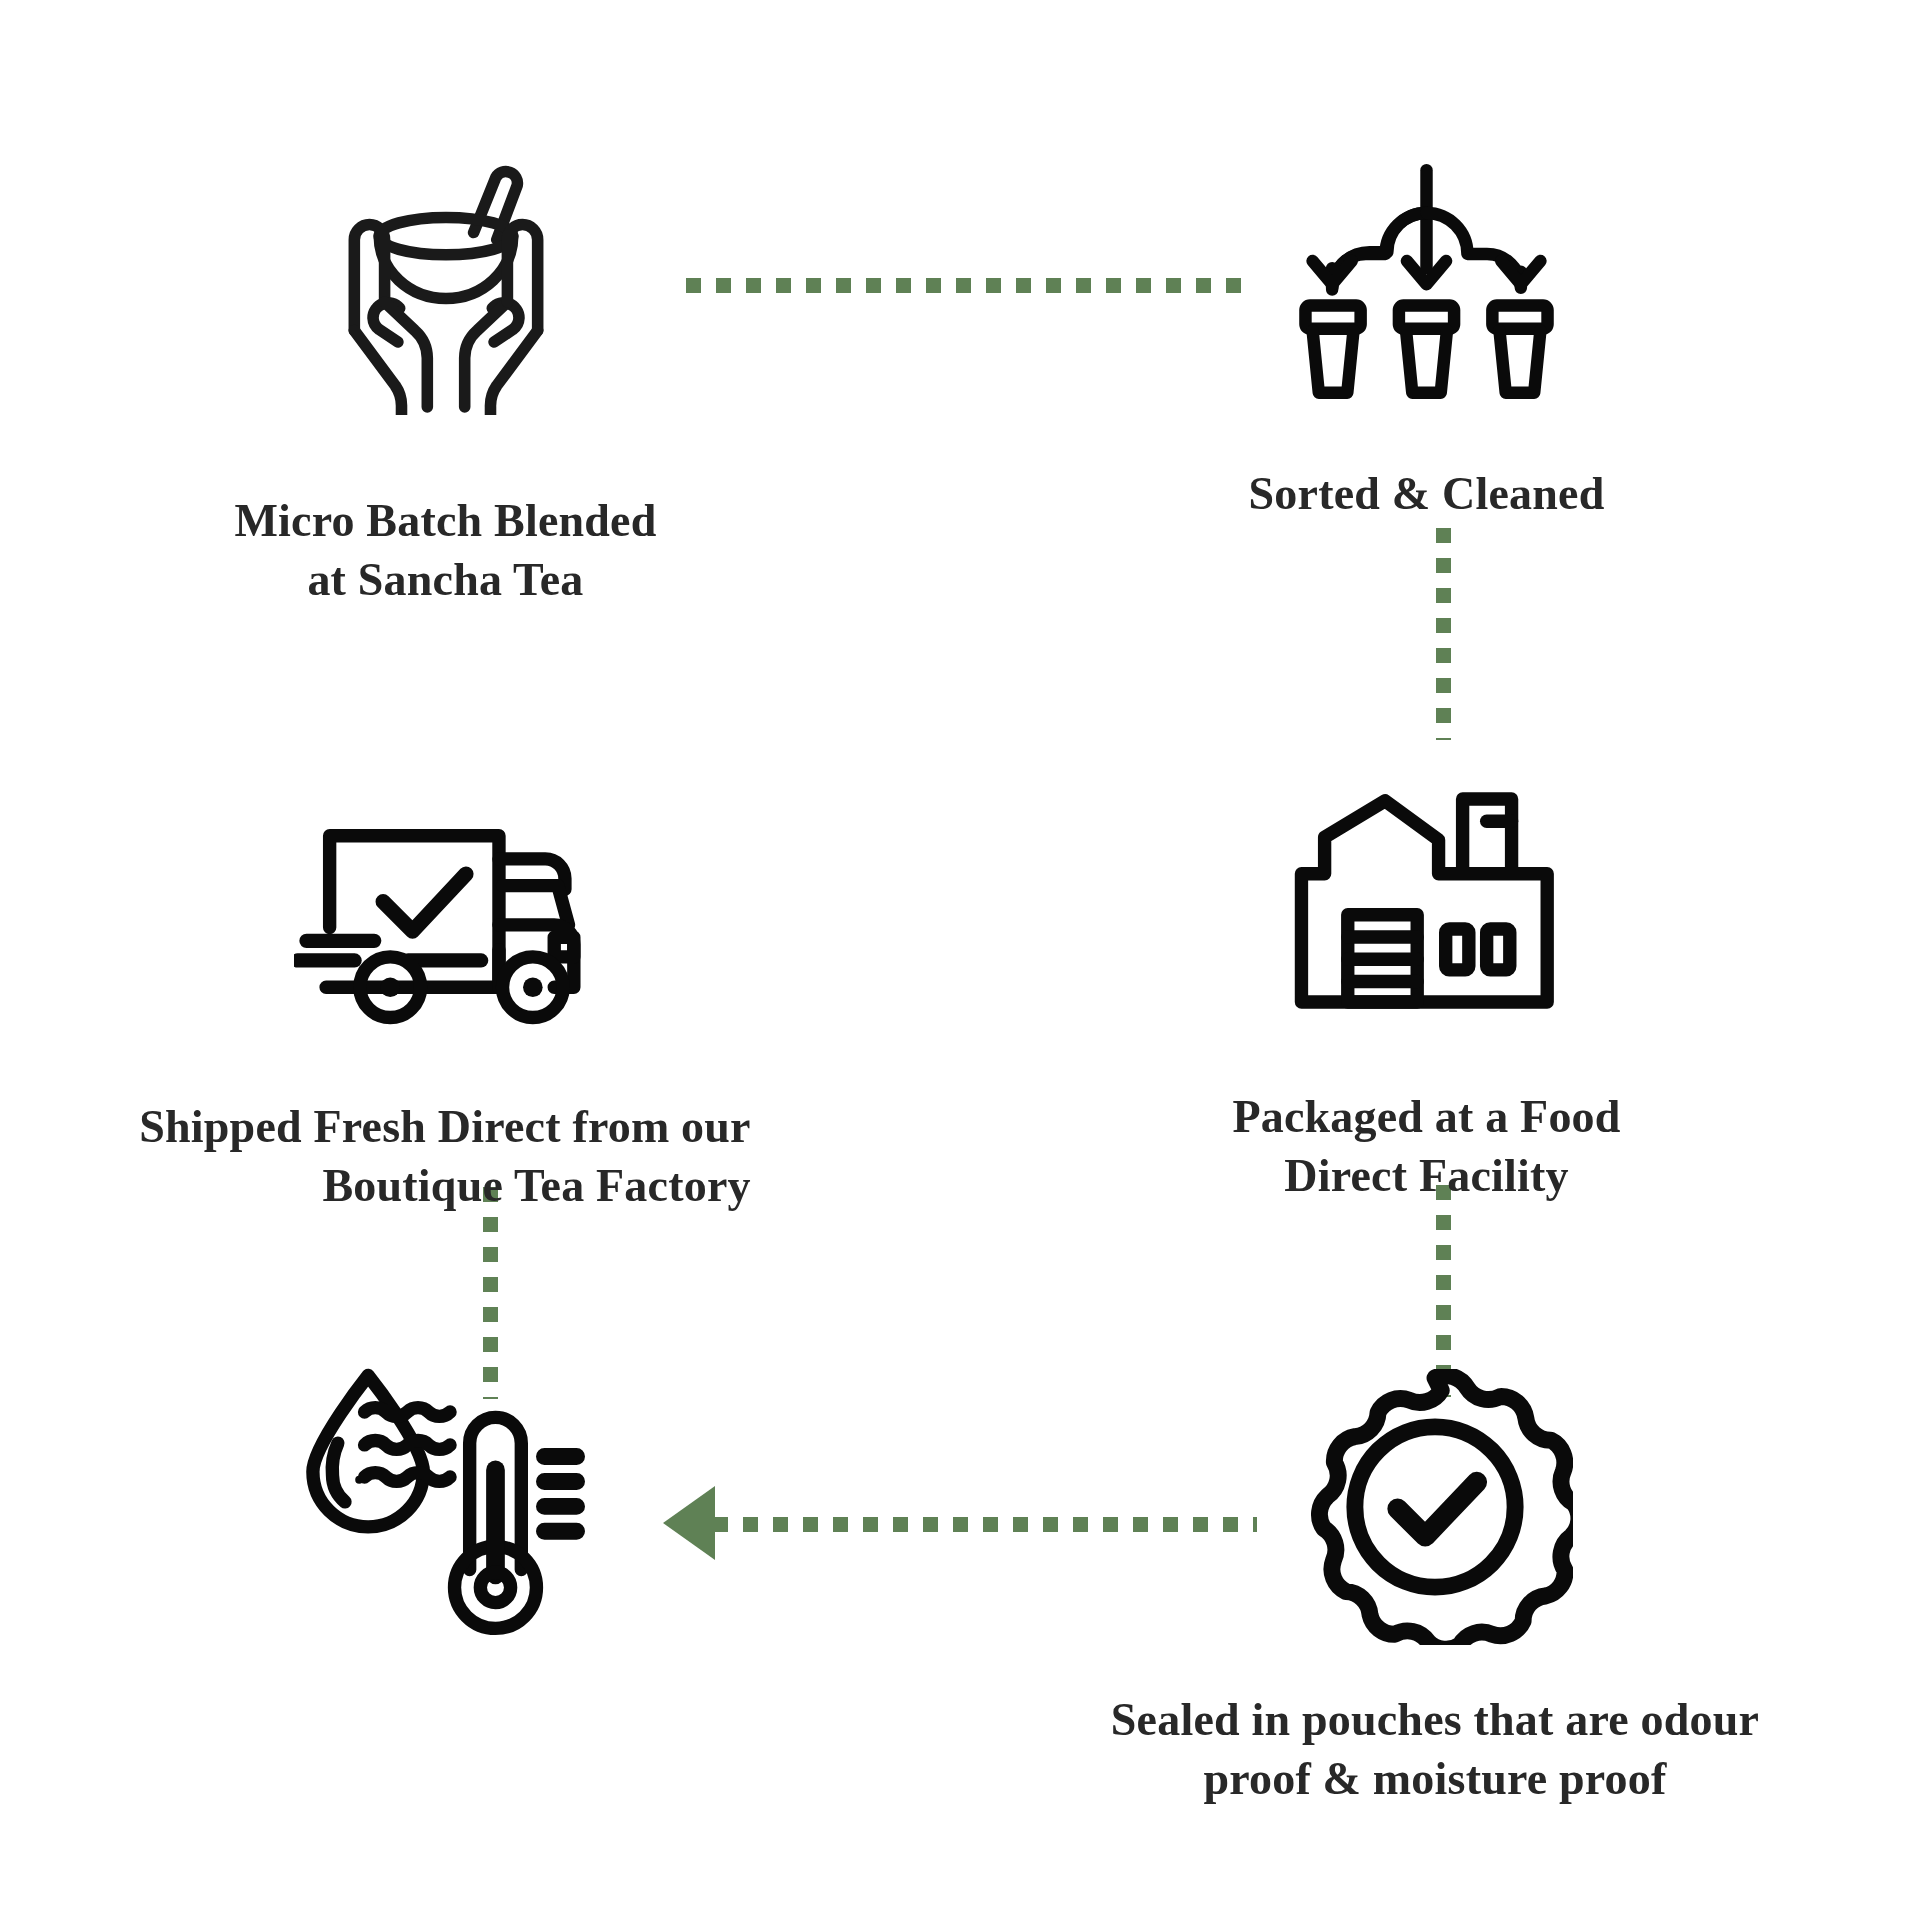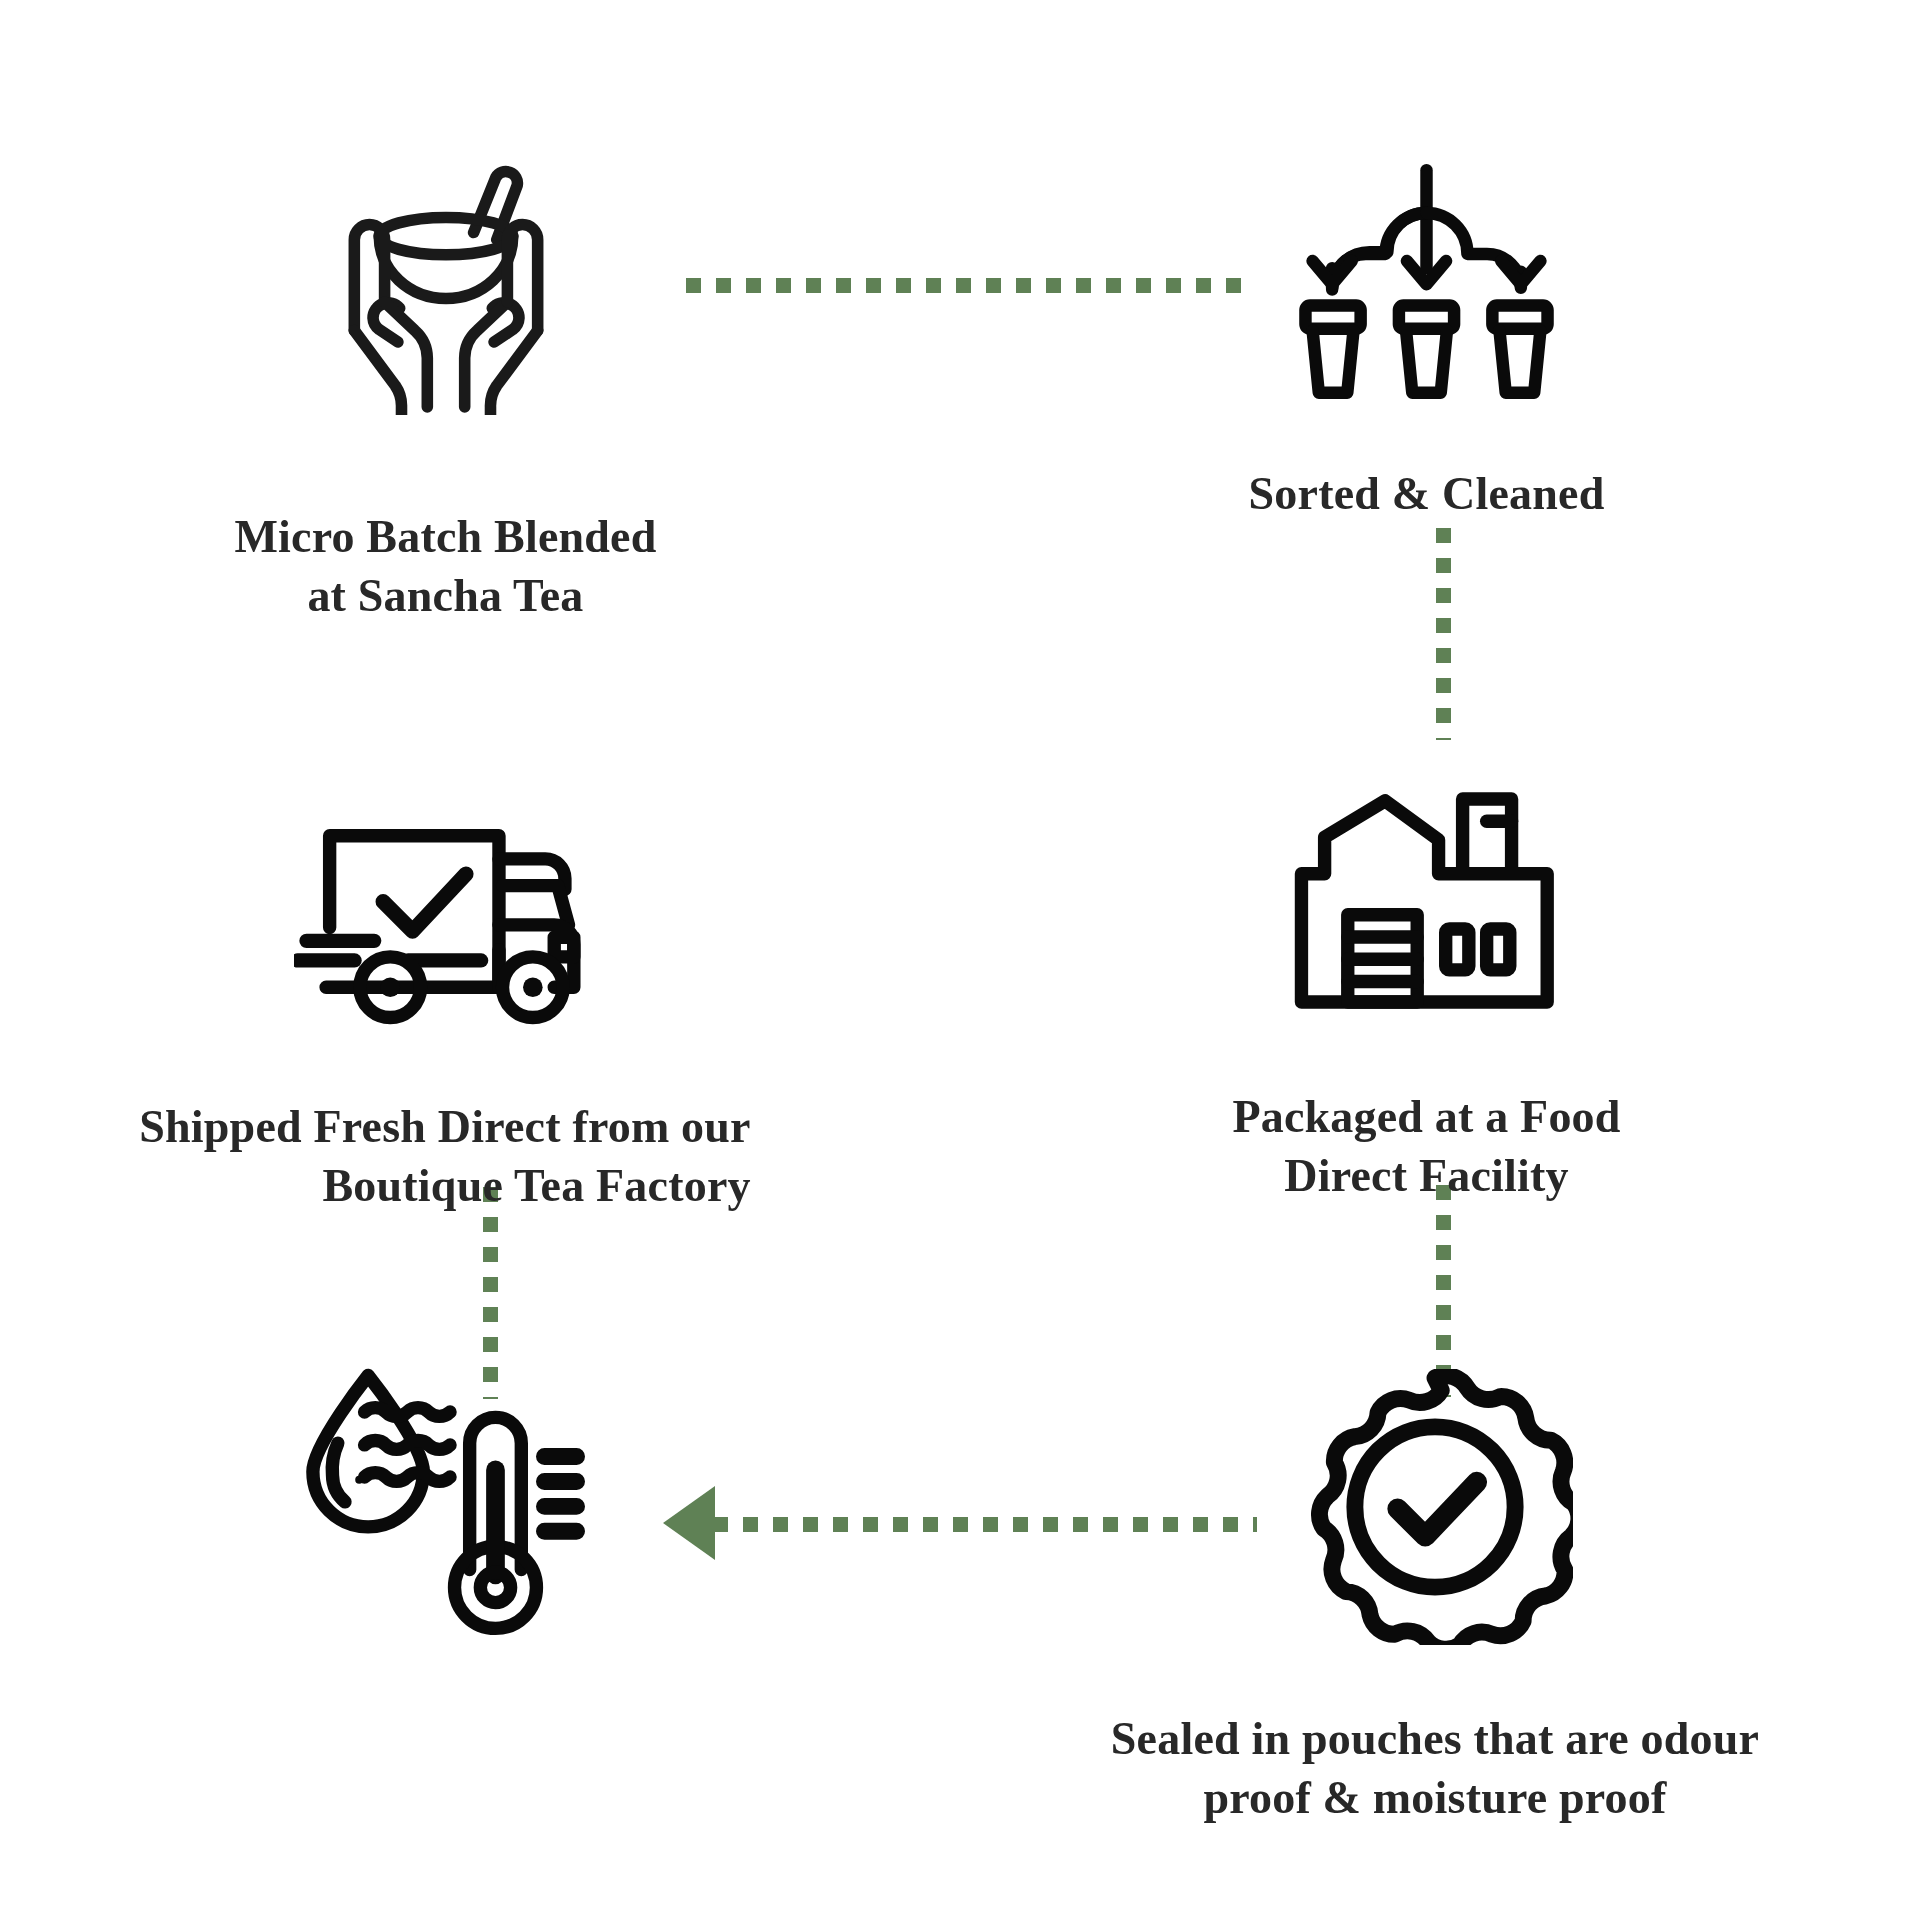--- a/index.html
+++ b/index.html
@@ -33,26 +33,26 @@
   #cell-stored   { left: 45px;   top: 1354px; width: 802px; }
   #cell-sealed   { left: 1034px; top: 1346px; width: 802px; }
 
   #cell-blended  .icon-wrap { height: 294px; }
   #cell-sorted   .icon-wrap { height: 294px; }
   #cell-shipped  .icon-wrap { height: 250px; }
   #cell-packaged .icon-wrap { height: 267px; }
   #cell-stored   .icon-wrap { height: 303px; }
   #cell-sealed   .icon-wrap { height: 321px; }
 
-  #cell-blended  .caption { margin-top: 80px; font-family: Liberation Serif, serif; }
+  #cell-blended  .caption { margin-top: 64px; font-family: Liberation Serif, serif; }
   #cell-sorted   .caption { margin-top: 37px; }
   #cell-shipped  .caption { margin-top: 46px; text-align: right; }
   #cell-packaged .caption { margin-top: 46px; }
   #cell-stored   .caption { margin-top: 43px; }
-  #cell-sealed   .caption { margin-top: 43px; }
+  #cell-sealed   .caption { margin-top: 24px; }
 
   
   .conn { position: absolute; }
   .conn-h {
     height: 15px;
     background-image: linear-gradient(to right, var(--g) 0 15px, transparent 15px 30px);
     background-size: 30px 15px;
     background-repeat: repeat-x;
   }
   .conn-v {

